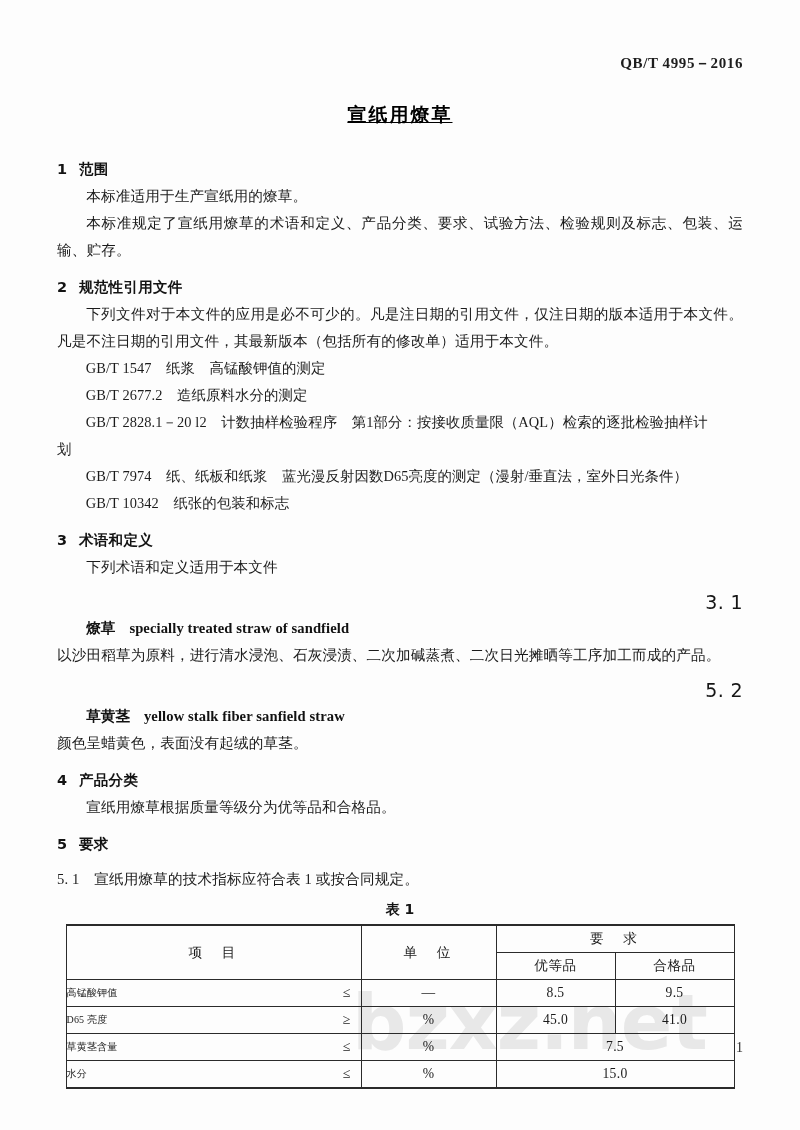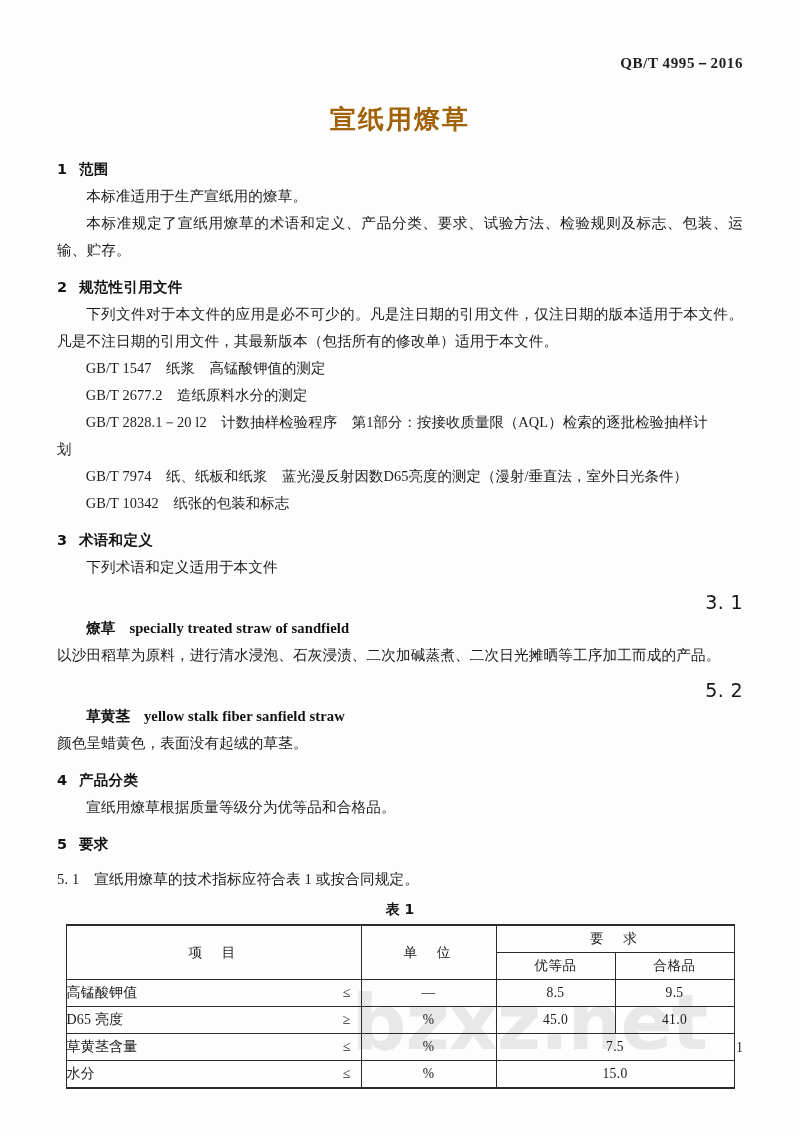--- a/index.html
+++ b/index.html
@@ -51,24 +51,25 @@
     font-size: 14px;
     color: #2a2a2a;
   }
   .doc-title {
     position: absolute;
     left: 0;
     right: 0;
     top: 102px;
     text-align: center;
     font-family: "DejaVu Sans", "Liberation Sans", sans-serif;
-    font-size: 26px;
+    font-size: 19px;
     font-weight: bold;
     letter-spacing: 2px;
-    color: #a16207;
+    color: #000000;
+    text-decoration: underline;
   }
   
   .content {
     position: absolute;
     left: 57px;
     top: 160px;
     width: 686px;
     z-index: 2;
   }
   .clause-head {
@@ -178,21 +179,21 @@
   }
   td.item-cell {
     padding: 0 9px;
   }
   .item-row {
     display: flex;
     align-items: center;
     justify-content: space-between;
   }
   .item-name {
-    font-size: 14px;
+    font-size: 10px;
     letter-spacing: .2px;
   }
   .item-sym {
     font-size: 14px;
     padding-right: 10px;
   }
   td.val {
     text-align: center;
     font-size: 13.6px;
     letter-spacing: .3px;

